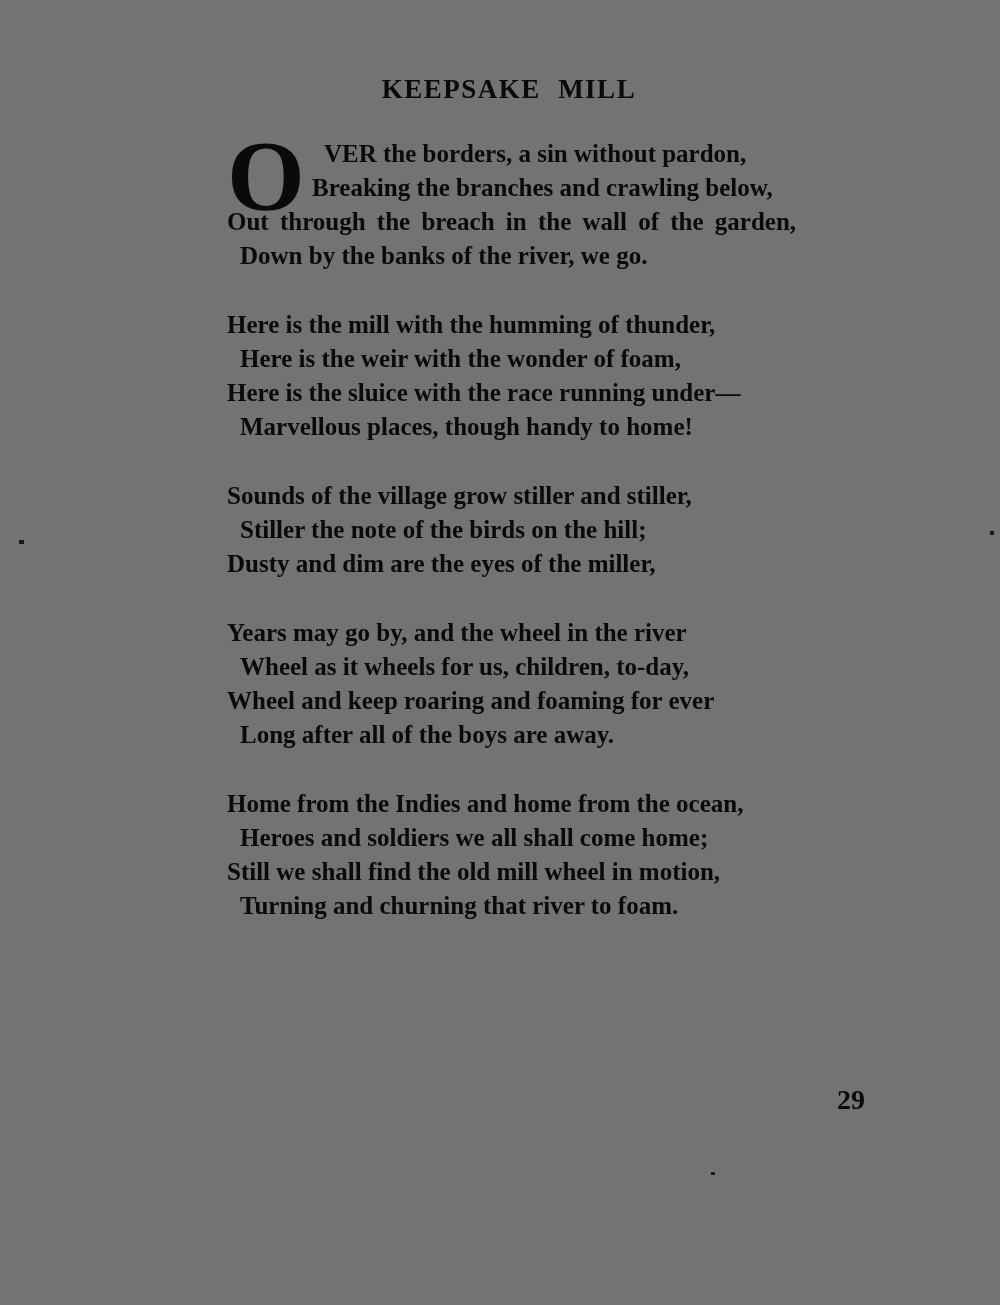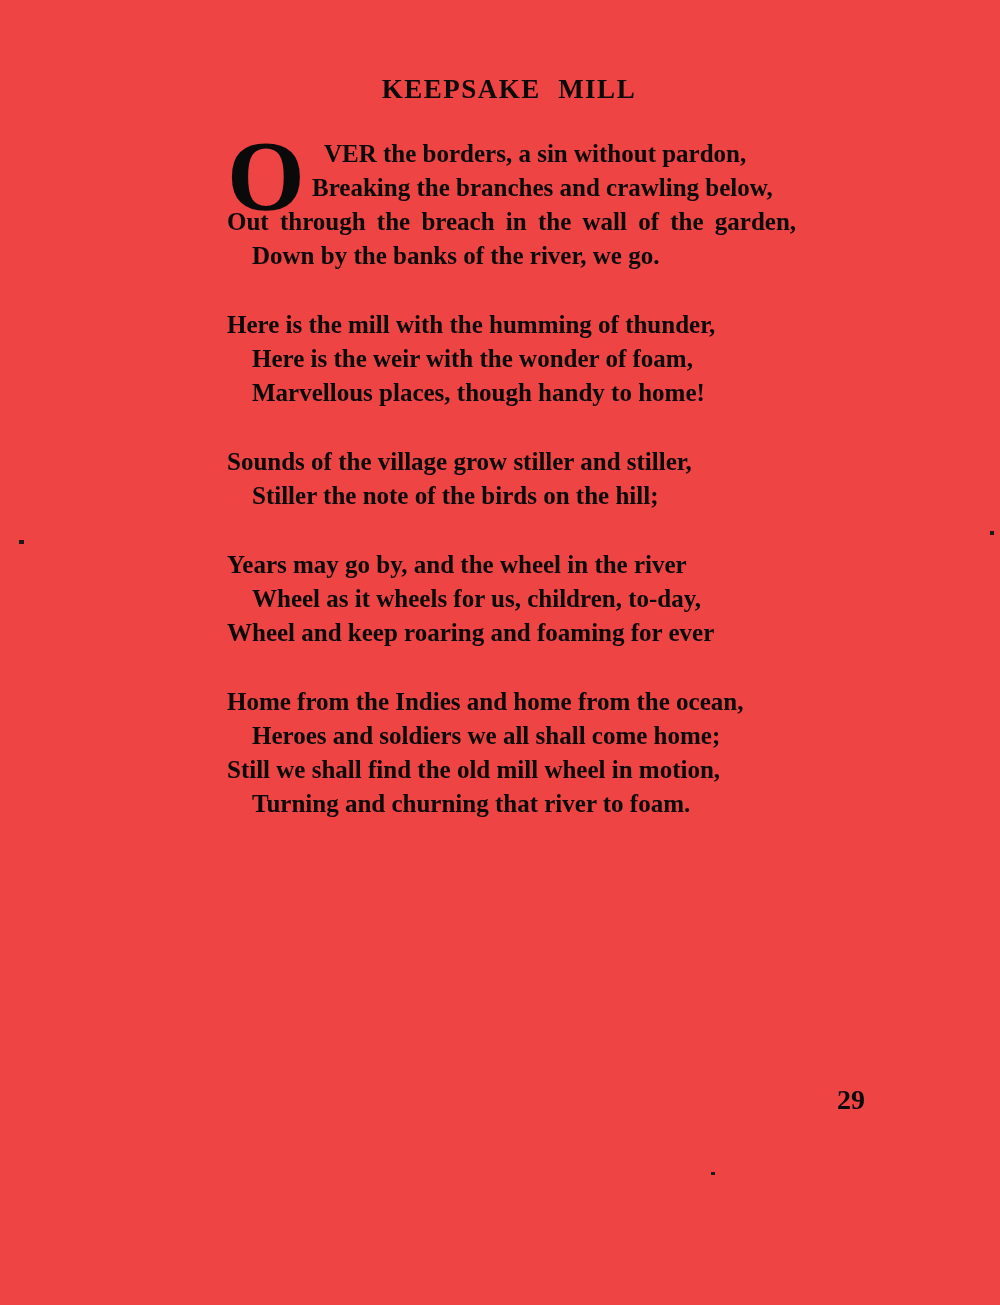--- a/index.html
+++ b/index.html
@@ -4,21 +4,21 @@
 <style>
   html, body {
     margin: 0;
     padding: 0;
     background: #ffffff;
   }
   .page {
     position: relative;
     width: 1000px;
     height: 1305px;
-    background: #ef4444;
+    background: #737373;
     overflow: hidden;
     font-family: "Liberation Serif", "DejaVu Serif", serif;
     color: #0a0a0a;
   }
   .title {
     position: absolute;
     top: 74px;
     left: 0;
     width: 1000px;
     padding-left: 18px;
@@ -34,21 +34,21 @@
     left: 227px;
     top: 137px;
     width: 640px;
     font-size: 25px;
     font-weight: bold;
     line-height: 34px;
     white-space: nowrap;
   }
   .stanza { margin: 0 0 35px 0; }
   .line { height: 34px; }
-  .ind  { margin-left: 25px; }
+  .ind  { margin-left: 13px; }
   .dc-line-1 { margin-left: 97px; }
   .dc-line-2 { margin-left: 85px; }
   .just { word-spacing: 5px; }
   .drop-cap {
     position: absolute;
     left: 0;
     top: 1px;
     font-size: 100px;
     line-height: 76px;
     font-weight: bold;
@@ -81,32 +81,35 @@
     <div class="stanza">
       <div class="line dc-line-1">VER the borders, a sin without pardon,</div>
       <div class="line dc-line-2">Breaking the branches and crawling below,</div>
       <div class="line just">Out through the breach in the wall of the garden,</div>
       <div class="line ind">Down by the banks of the river, we go.</div>
     </div>
 
     <div class="stanza">
       <div class="line">Here is the mill with the humming of thunder,</div>
       <div class="line ind">Here is the weir with the wonder of foam,</div>
+      <div class="line">Here is the sluice with the race running under—</div>
       <div class="line ind">Marvellous places, though handy to home!</div>
     </div>
 
     <div class="stanza">
       <div class="line">Sounds of the village grow stiller and stiller,</div>
       <div class="line ind">Stiller the note of the birds on the hill;</div>
+      <div class="line">Dusty and dim are the eyes of the miller,</div>
     </div>
 
     <div class="stanza">
       <div class="line">Years may go by, and the wheel in the river</div>
       <div class="line ind">Wheel as it wheels for us, children, to-day,</div>
       <div class="line">Wheel and keep roaring and foaming for ever</div>
+      <div class="line ind">Long after all of the boys are away.</div>
     </div>
 
     <div class="stanza">
       <div class="line">Home from the Indies and home from the ocean,</div>
       <div class="line ind">Heroes and soldiers we all shall come home;</div>
       <div class="line">Still we shall find the old mill wheel in motion,</div>
       <div class="line ind">Turning and churning that river to foam.</div>
     </div>
   </div>
 

